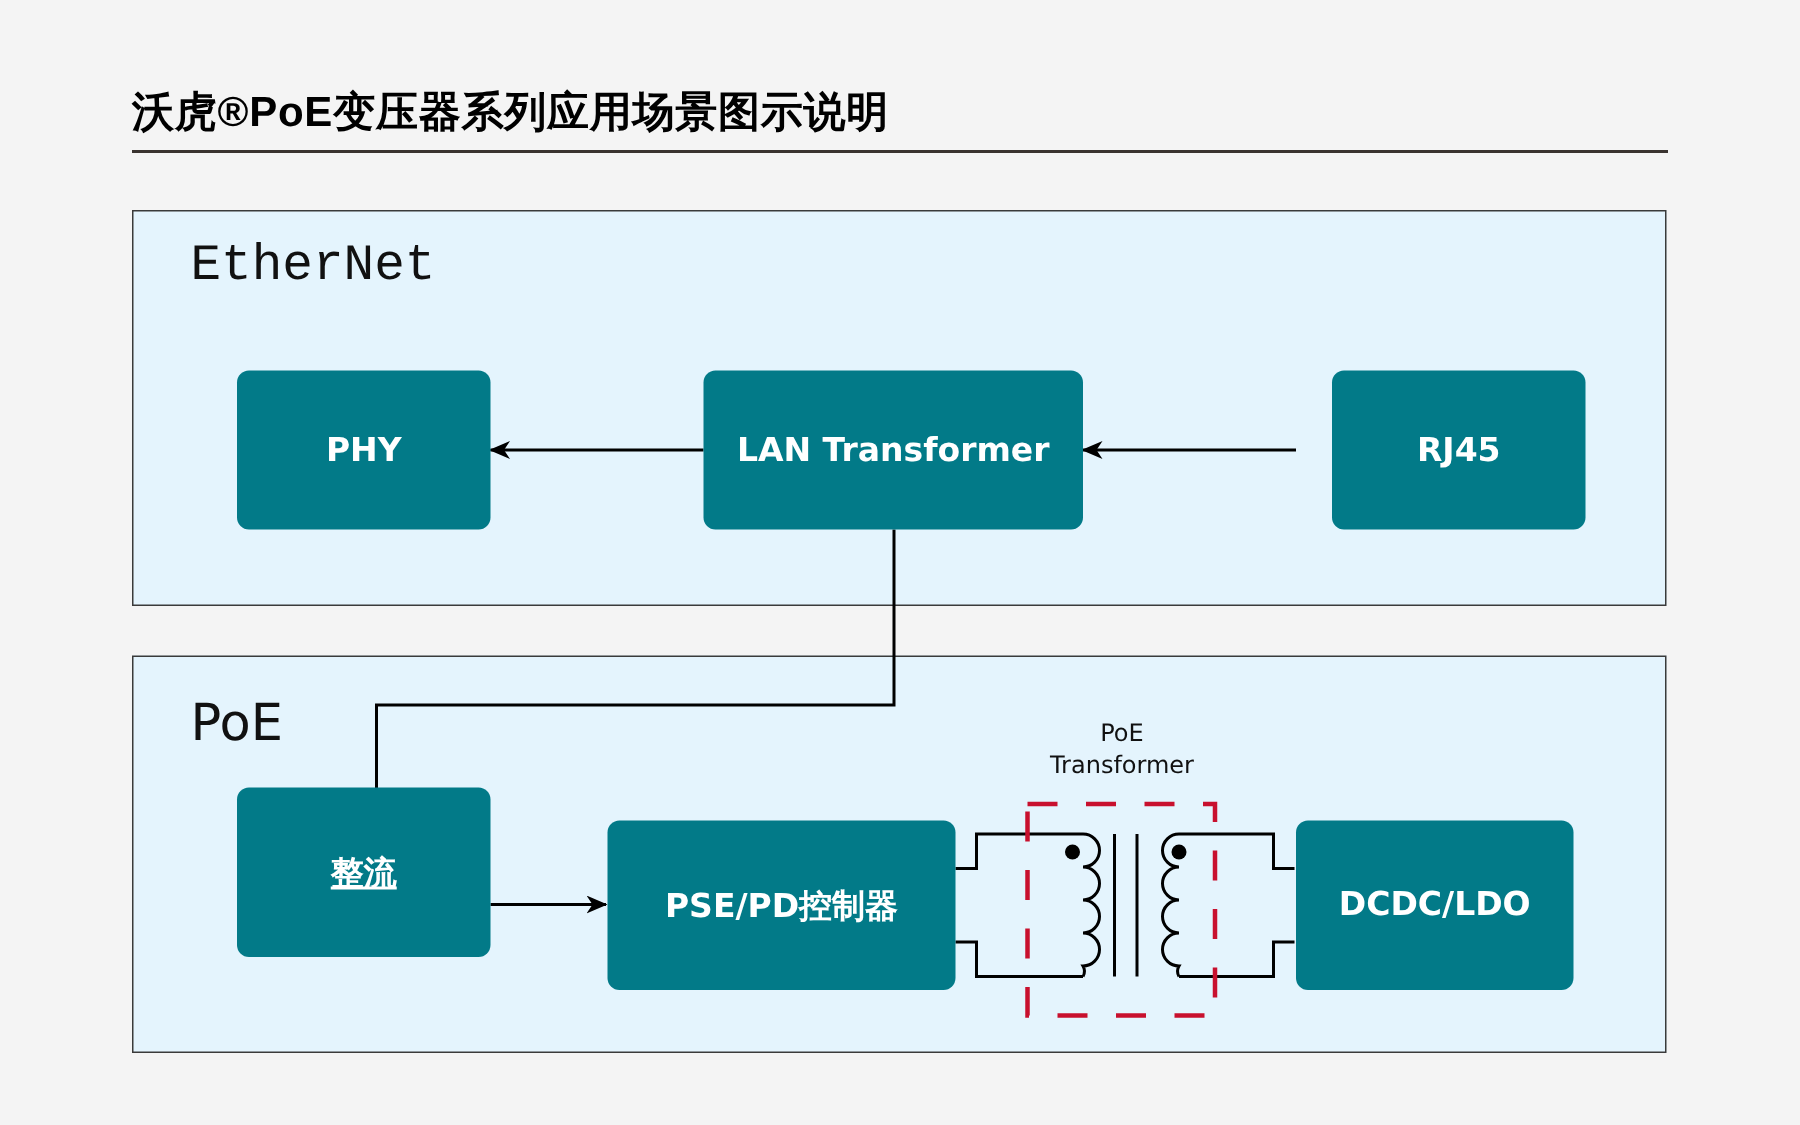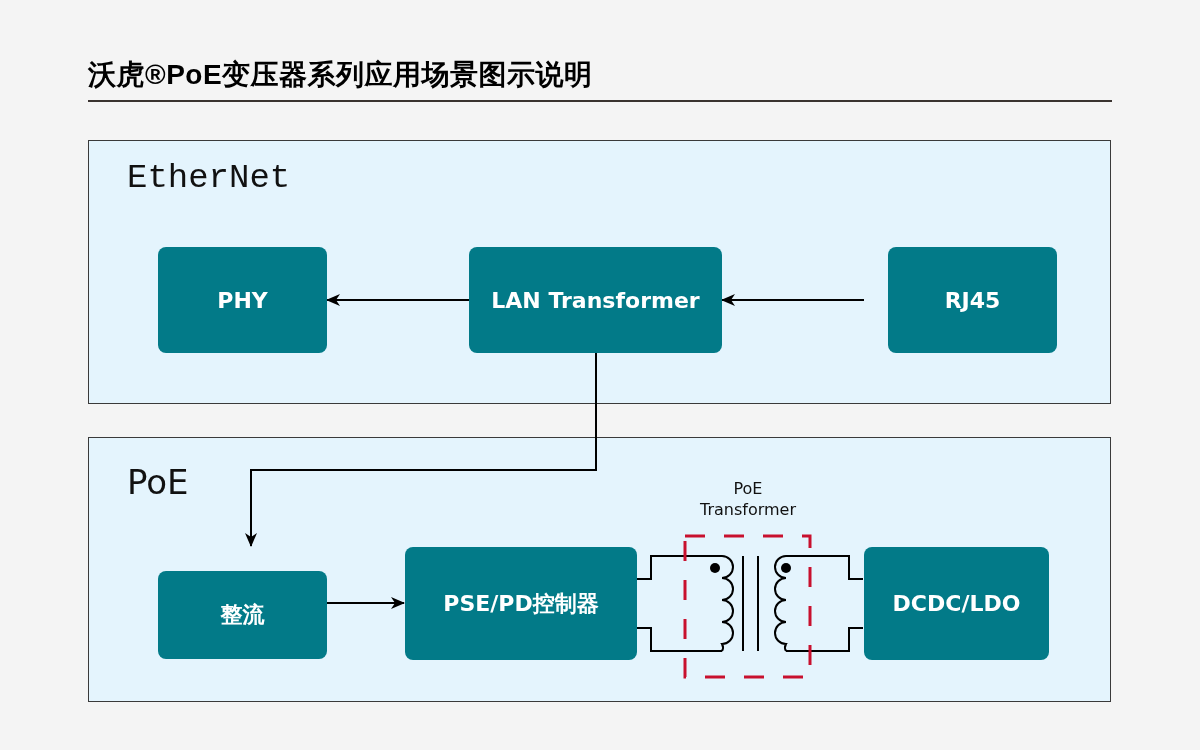--- a/index.html
+++ b/index.html
@@ -52,20 +52,20 @@
   </g>
   <circle cx="715" cy="568" r="5" fill="#000"></circle>
   <circle cx="786" cy="568" r="5" fill="#000"></circle>
   <rect x="685" y="536" width="125" height="141" fill="none" stroke="#c8102e" stroke-width="3" stroke-dasharray="20,19"></rect>
 </svg>
 
 <div class="node" style="left:158px; top:247px; width:169px; height:106px;">PHY</div>
 <div class="node" style="left:469px; top:247px; width:253px; height:106px;">LAN Transformer</div>
 <div class="node" style="left:864px; top:247px; width:169px; height:106px;margin-left:24px;">RJ45</div>
 
-<div class="node" style="left:158px; top:571px; width:169px; height:88px;">整流</div>
+<div class="node" style="left:158px; top:525px; width:169px; height:113px;text-decoration:underline;">整流</div>
 <div class="node" style="left:405px; top:547px; width:232px; height:113px;">PSE/PD控制器</div>
 <div class="node" style="left:864px; top:547px; width:185px; height:113px;">DCDC/LDO</div>
 
 <div class="tf-label">
   <div>PoE</div>
   <div>Transformer</div>
 </div>
 
 </body></html>

